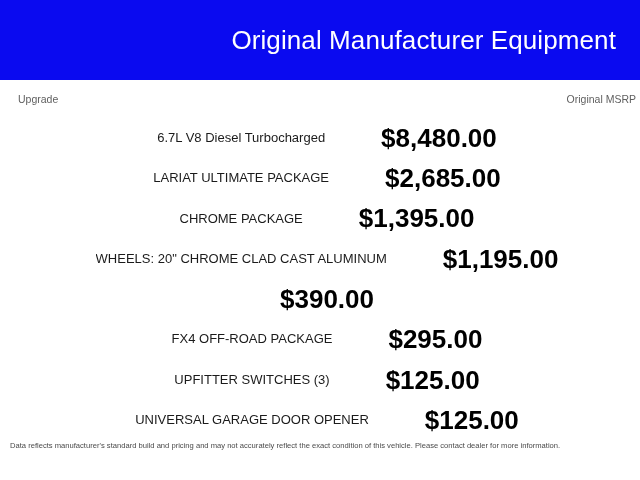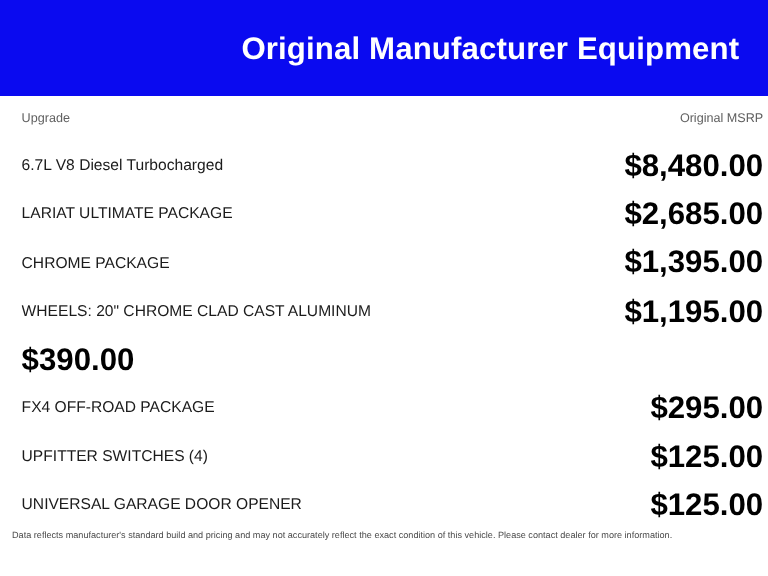--- a/index.html
+++ b/index.html
@@ -34,21 +34,21 @@
     background: #0a0af0;
     display: flex;
     align-items: center;
     justify-content: flex-end;
     box-sizing: border-box;
     padding-right: 24px;
   }
   #banner-title {
     color: #ffffff;
     font-size: 26px;
-    font-weight: bold;
+    font-weight: normal;
     letter-spacing: 0.1px;
     line-height: 1;
     white-space: nowrap;
   }
 
   
   #table-area {
     position: absolute;
     left: 8px;
     top: 80px;
@@ -68,21 +68,21 @@
     font-size: 10.5px;
     color: #5f5f5f;
     font-weight: normal;
     line-height: 1;
   }
   .col-head.right { text-align: right; }
 
   .equip-row {
     display: flex;
     align-items: center;
-    justify-content: space-between;
+    justify-content: center;
     height: 40.3px;
     gap: 46px;
   }
   .equip-name {
     font-size: 13px;
     color: #1b1b1b;
     font-weight: normal;
     line-height: 1.1;
     white-space: nowrap;
     overflow: hidden;
@@ -154,21 +154,21 @@
           <div class="equip-price">$1,195.00</div>
         </div>
         <div class="equip-row">
           <div class="equip-price">$390.00</div>
         </div>
         <div class="equip-row">
           <div class="equip-name">FX4 OFF-ROAD PACKAGE</div>
           <div class="equip-price">$295.00</div>
         </div>
         <div class="equip-row">
-          <div class="equip-name">UPFITTER SWITCHES (4)</div>
+          <div class="equip-name">UPFITTER SWITCHES (3)</div>
           <div class="equip-price">$125.00</div>
         </div>
         <div class="equip-row">
           <div class="equip-name">UNIVERSAL GARAGE DOOR OPENER</div>
           <div class="equip-price">$125.00</div>
         </div>
       </div>
 
   </div>
 

